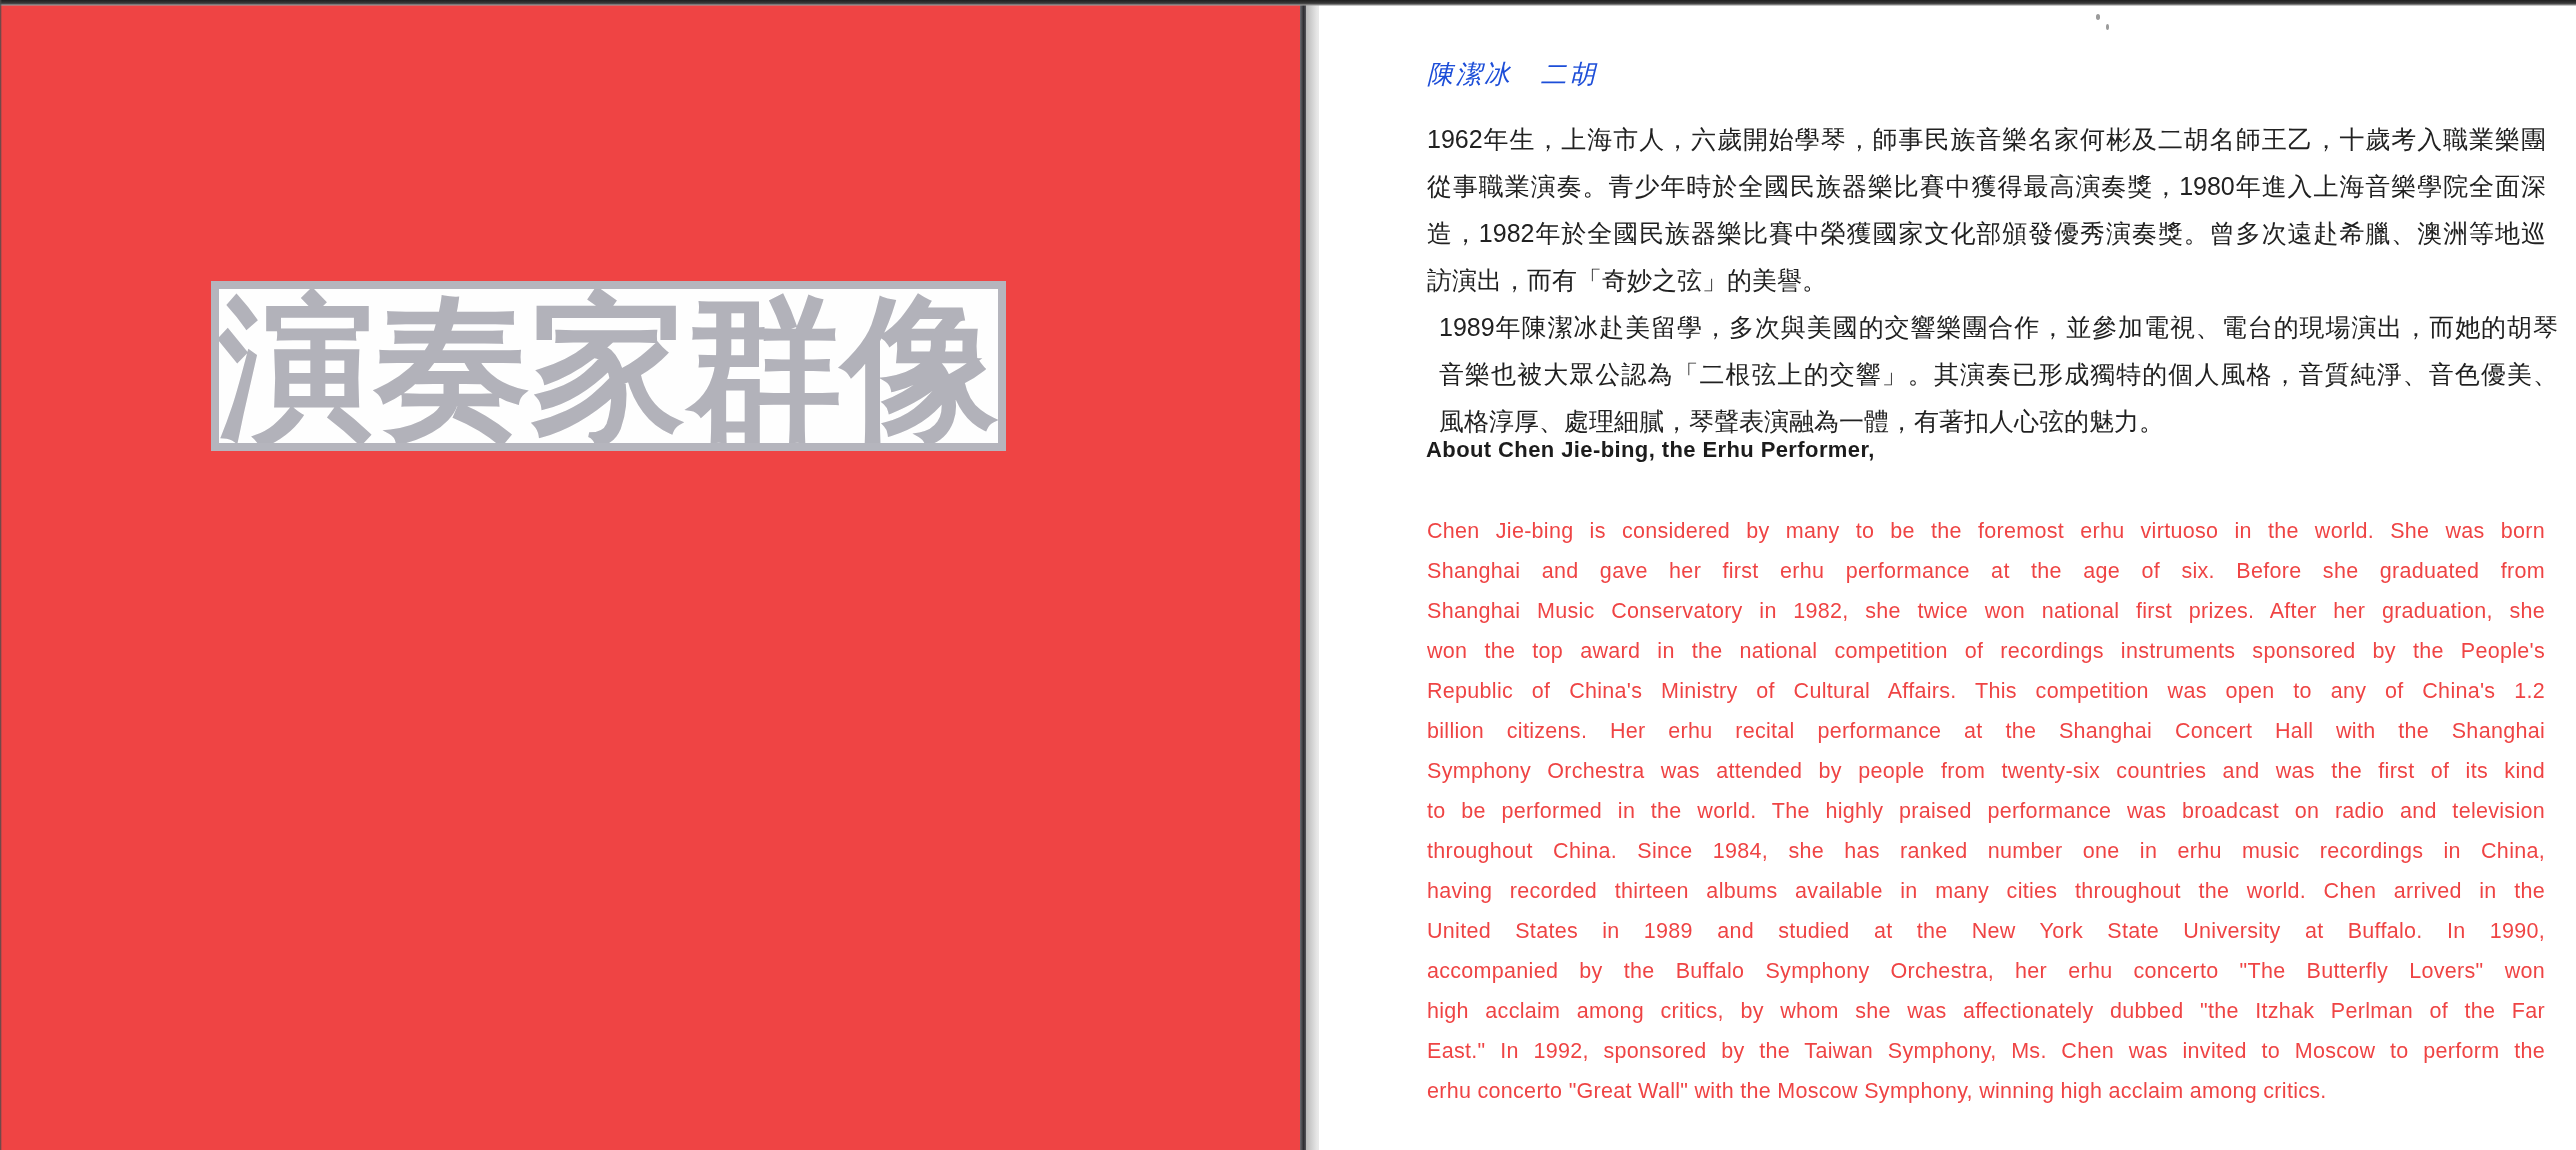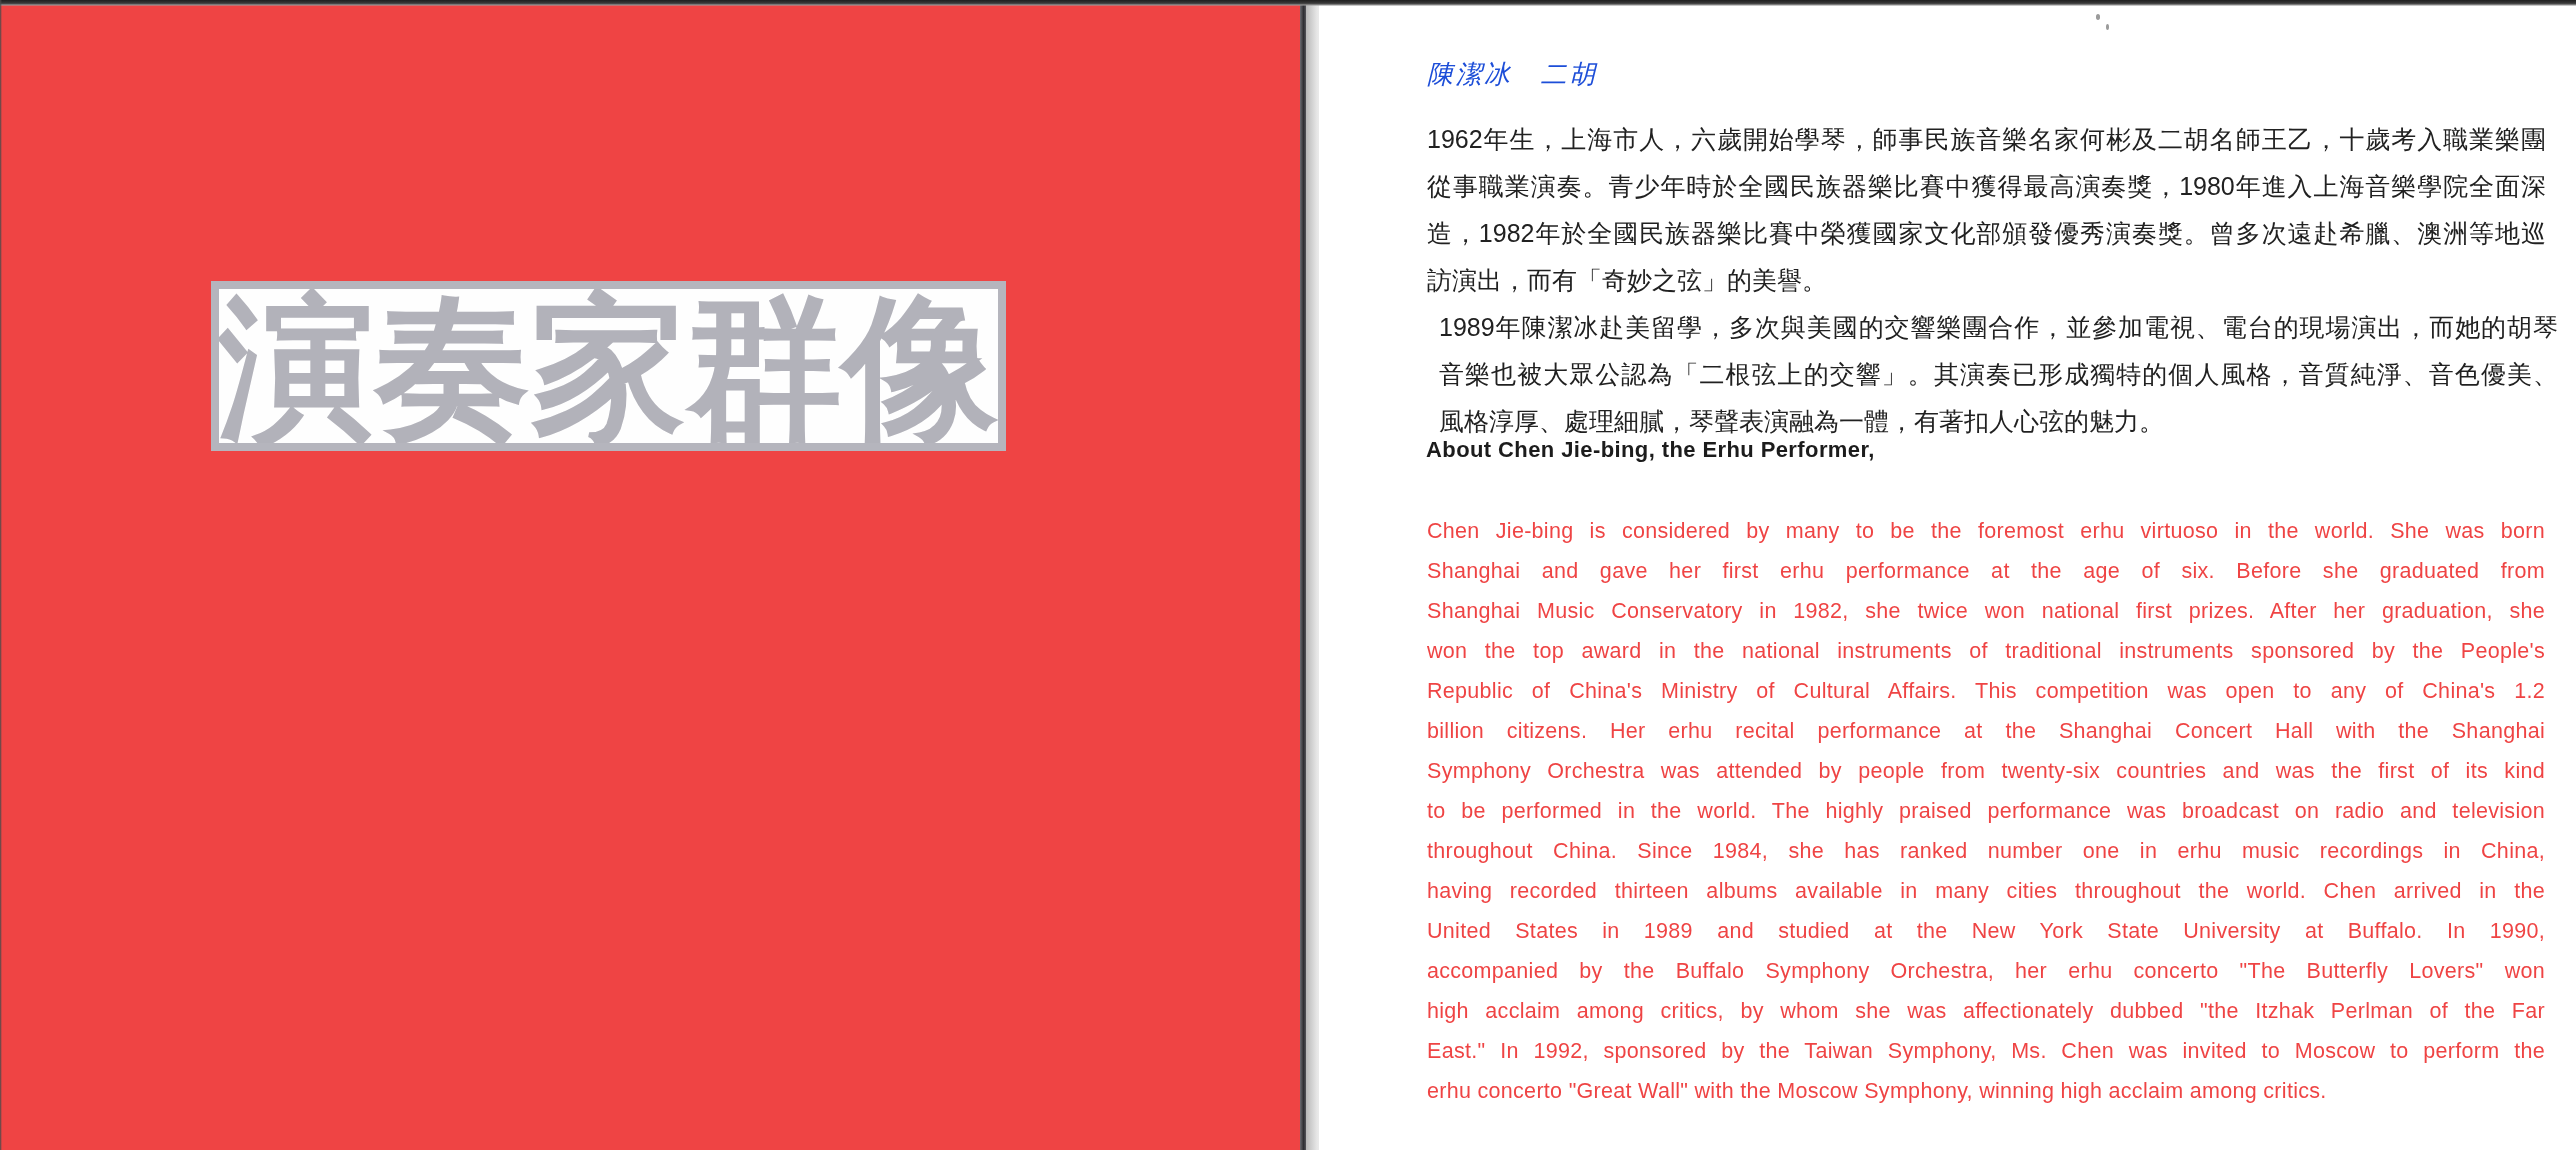--- a/index.html
+++ b/index.html
@@ -121,21 +121,21 @@
       <div class="line">音樂也被大眾公認為「二根弦上的交響」。其演奏已形成獨特的個人風格，音質純淨、音色優美、</div>
       <div class="line">風格淳厚、處理細膩，琴聲表演融為一體，有著扣人心弦的魅力。</div>
     </div>
 
   <div class="en-heading">About Chen Jie-bing, the Erhu Performer,</div>
 
   <div class="en-par">
       <div class="line">Chen Jie-bing is considered by many to be the foremost erhu virtuoso in the world. She was born</div>
       <div class="line">Shanghai and gave her first erhu performance at the age of six. Before she graduated from</div>
       <div class="line">Shanghai Music Conservatory in 1982, she twice won national first prizes. After her graduation, she</div>
-      <div class="line">won the top award in the national instruments of traditional instruments sponsored by the People's</div>
+      <div class="line">won the top award in the national competition of recordings instruments sponsored by the People's</div>
       <div class="line">Republic of China's Ministry of Cultural Affairs. This competition was open to any of China's 1.2</div>
       <div class="line">billion citizens. Her erhu recital performance at the Shanghai Concert Hall with the Shanghai</div>
       <div class="line">Symphony Orchestra was attended by people from twenty-six countries and was the first of its kind</div>
       <div class="line">to be performed in the world. The highly praised performance was broadcast on radio and television</div>
       <div class="line">throughout China. Since 1984, she has ranked number one in erhu music recordings in China,</div>
       <div class="line">having recorded thirteen albums available in many cities throughout the world. Chen arrived in the</div>
       <div class="line">United States in 1989 and studied at the New York State University at Buffalo. In 1990,</div>
       <div class="line">accompanied by the Buffalo Symphony Orchestra, her erhu concerto "The Butterfly Lovers" won</div>
       <div class="line">high acclaim among critics, by whom she was affectionately dubbed "the Itzhak Perlman of the Far</div>
       <div class="line">East." In 1992, sponsored by the Taiwan Symphony, Ms. Chen was invited to Moscow to perform the</div>

